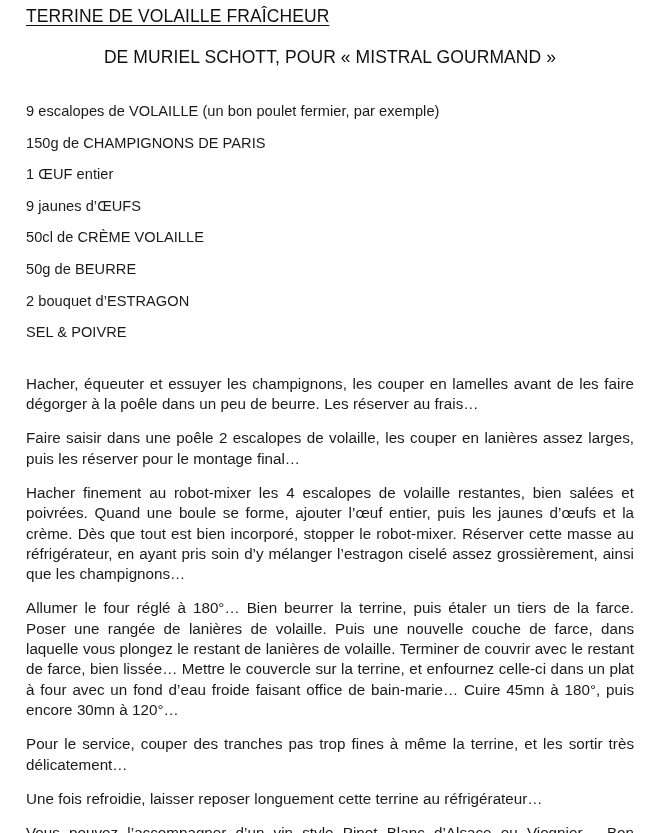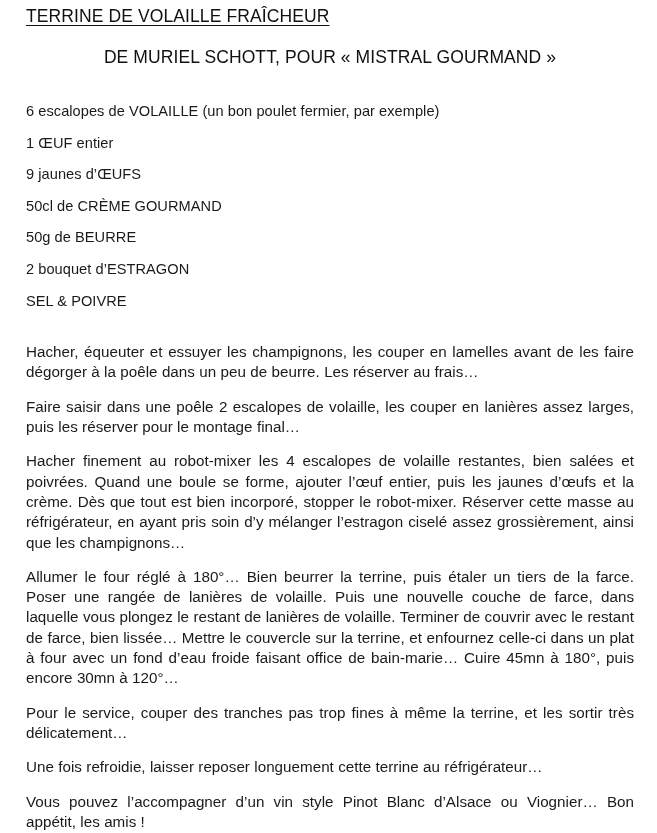--- a/index.html
+++ b/index.html
@@ -105,24 +105,25 @@
 
     <div class="title-row">
       <h1 class="recipe-title"><span class="ul">TERRINE DE VOLAILLE FRAÎCHEUR</span></h1>
     </div>
 
     <div class="subtitle-row">
       <h2 class="recipe-subtitle">DE MURIEL SCHOTT, POUR « MISTRAL GOURMAND »</h2>
     </div>
 
     <ul class="ingredients">
-      <li class="ingredient-item">6 escalopes de VOLAILLE (un bon poulet fermier, par exemple)</li>
+      <li class="ingredient-item">9 escalopes de VOLAILLE (un bon poulet fermier, par exemple)</li>
+      <li class="ingredient-item">150g de CHAMPIGNONS DE PARIS</li>
       <li class="ingredient-item">1 ŒUF entier</li>
       <li class="ingredient-item">9 jaunes d’ŒUFS</li>
-      <li class="ingredient-item">50cl de CRÈME GOURMAND</li>
+      <li class="ingredient-item">50cl de CRÈME VOLAILLE</li>
       <li class="ingredient-item">50g de BEURRE</li>
       <li class="ingredient-item">2 bouquet d’ESTRAGON</li>
       <li class="ingredient-item">SEL &amp; POIVRE</li>
     </ul>
 
     <div class="instructions">
       <p class="step">Hacher, équeuter et essuyer les champignons, les couper en lamelles avant de les faire dégorger à la poêle dans un peu de beurre. Les réserver au frais…</p>
       <p class="step">Faire saisir dans une poêle 2 escalopes de volaille, les couper en lanières assez larges, puis les réserver pour le montage final…</p>
       <p class="step">Hacher finement au robot-mixer les 4 escalopes de volaille restantes, bien salées et poivrées. Quand une boule se forme, ajouter l’œuf entier, puis les jaunes d’œufs et la crème. Dès que tout est bien incorporé, stopper le robot-mixer. Réserver cette masse au réfrigérateur, en ayant pris soin d’y mélanger l’estragon ciselé assez grossièrement, ainsi que les champignons…</p>
       <p class="step">Allumer le four réglé à 180°… Bien beurrer la terrine, puis étaler un tiers de la farce. Poser une rangée de lanières de volaille. Puis une nouvelle couche de farce, dans laquelle vous plongez le restant de lanières de volaille. Terminer de couvrir avec le restant de farce, bien lissée… Mettre le couvercle sur la terrine, et enfournez celle-ci dans un plat à four avec un fond d’eau froide faisant office de bain-marie… Cuire 45mn à 180°, puis encore 30mn à 120°…</p>

